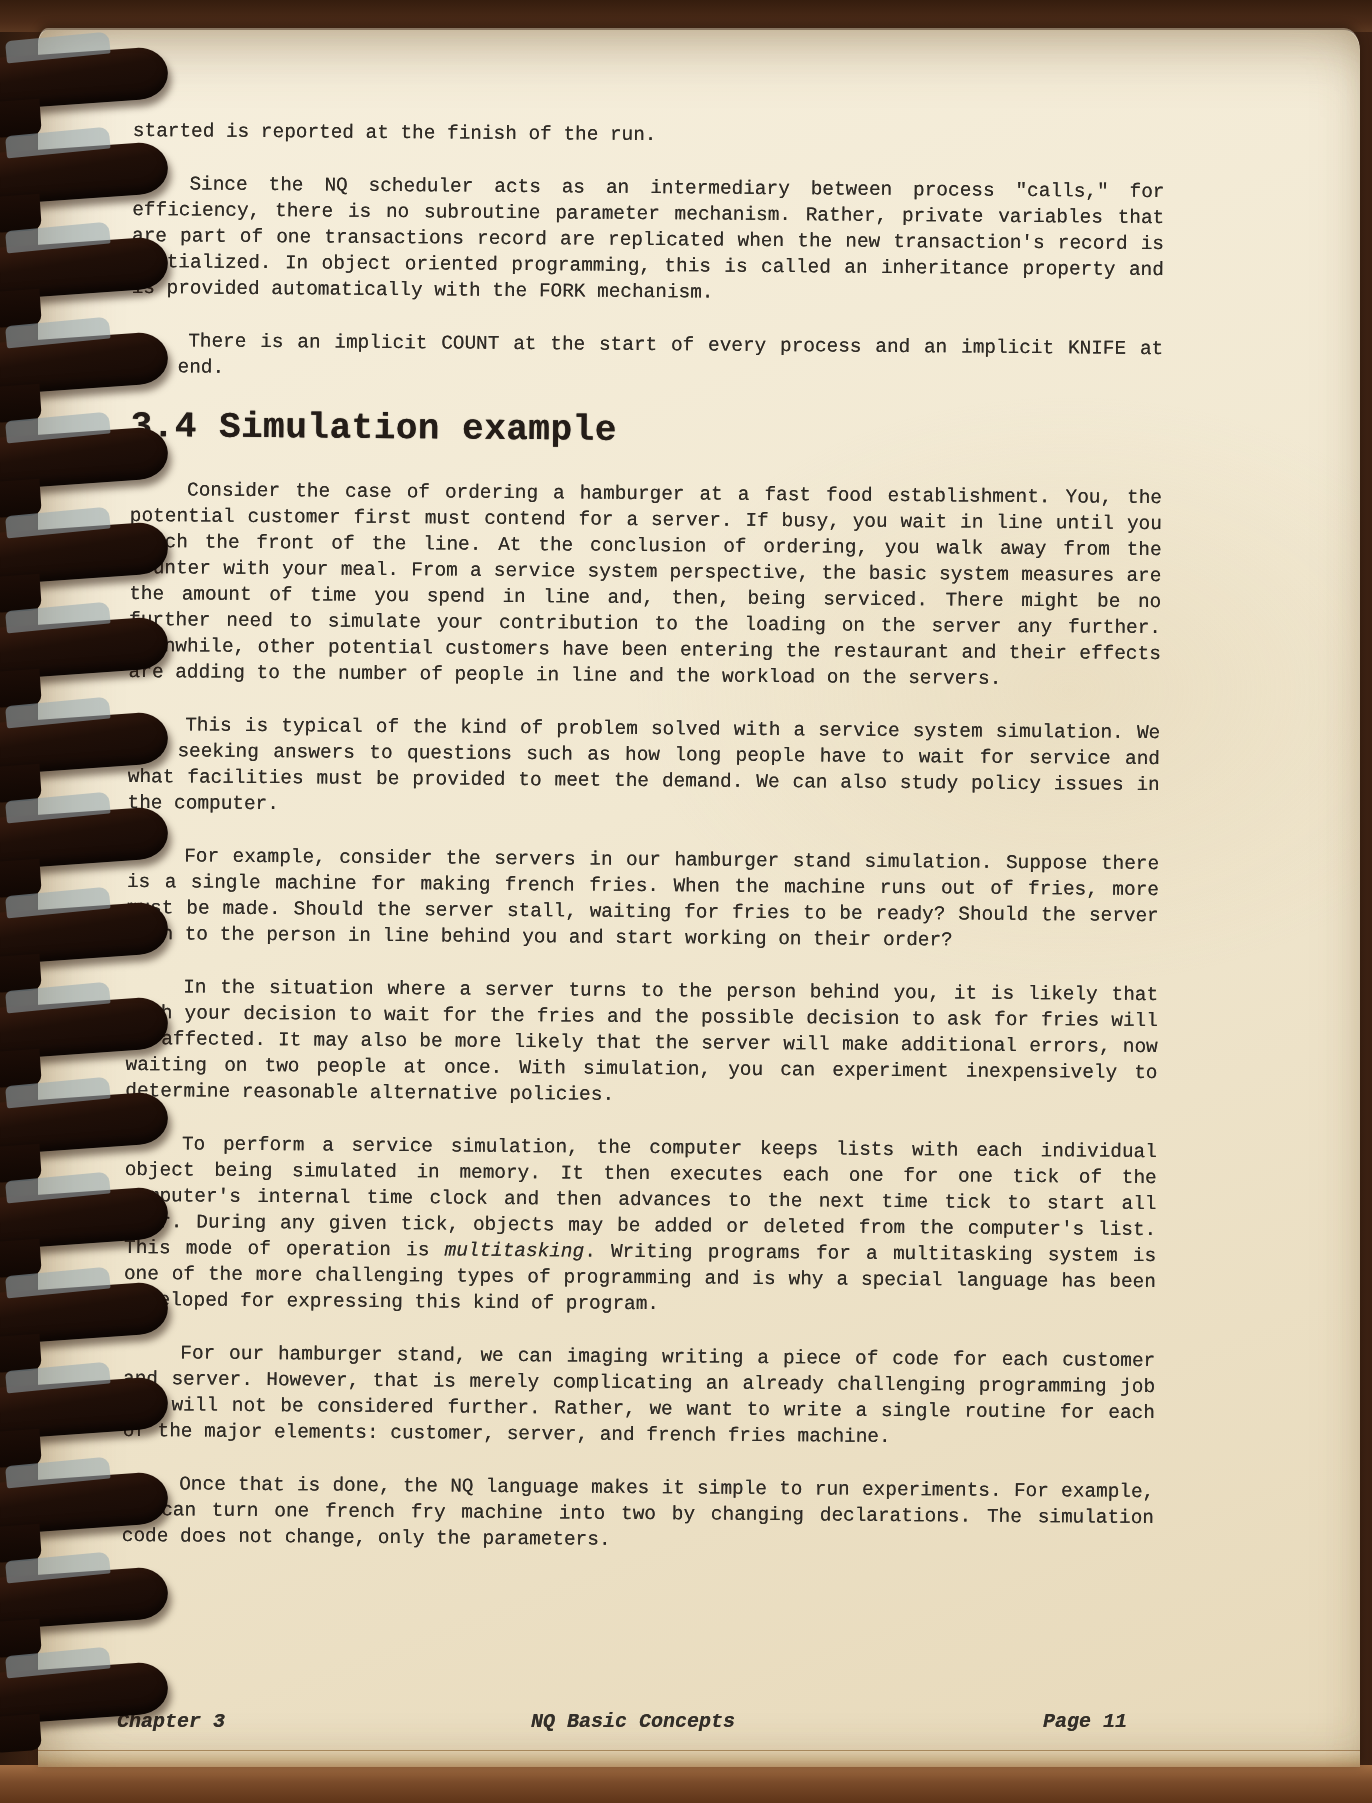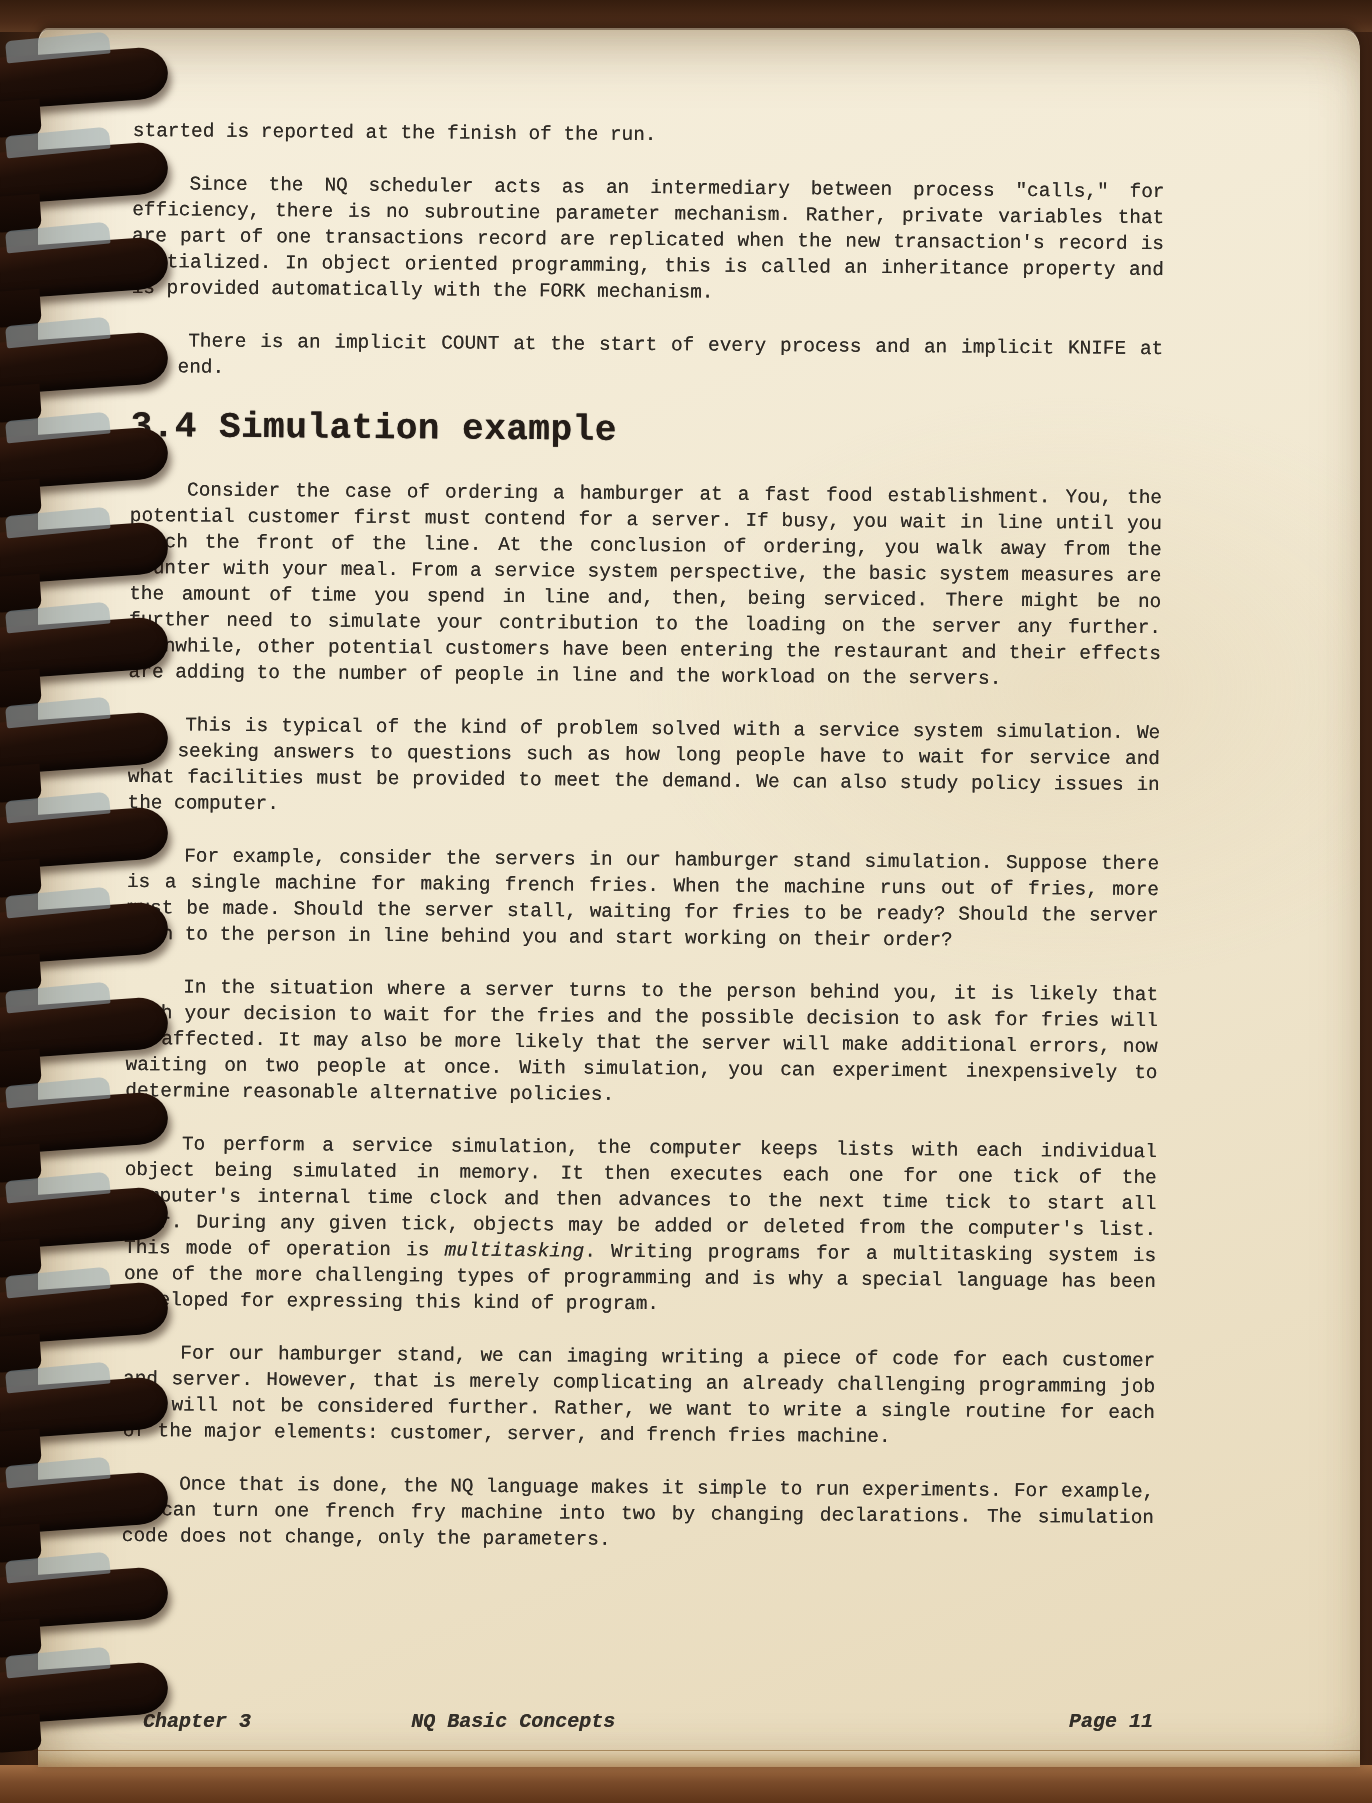--- a/index.html
+++ b/index.html
@@ -54,27 +54,27 @@
   }
   .para.indent{text-indent:57px;}
   .para .it{font-style:italic;}
   .heading{
     margin:16px 0 30px 0;
     font-size:36px;line-height:40px;font-weight:bold;
     color:#241d18;letter-spacing:0.5px;
     text-shadow:0 0 0.8px rgba(36,29,24,0.9);
   }
   .footer{
-    position:absolute;left:105px;top:1680px;width:1032px;
+    position:absolute;left:79px;top:1680px;width:1032px;
     display:flex;align-items:baseline;
     font-size:20px;font-weight:bold;font-style:italic;
     color:#34302a;text-shadow:0 0 0.6px rgba(52,48,42,0.8);
   }
   .footer .f-left{width:26%;text-align:left;}
-  .footer .f-center{width:48%;text-align:left;}
+  .footer .f-center{width:48%;text-align:center;}
   .footer .f-right{width:26%;text-align:right;padding-right:22px;box-sizing:border-box;}
   .binding{position:absolute;left:0;top:0;width:200px;height:1803px;pointer-events:none;}
   .tooth{
     position:absolute;left:-10px;width:178px;height:52px;
     background:linear-gradient(175deg,#3a1d10 0%,var(--binding) 40%,#150a06 100%);
     border-radius:0 30px 30px 0 / 0 50% 50% 0;
     transform:rotate(-4deg);
     box-shadow:3px 7px 7px rgba(35,18,8,0.5), inset 0 -6px 8px rgba(0,0,0,0.5);
   }
   .tooth::before{

